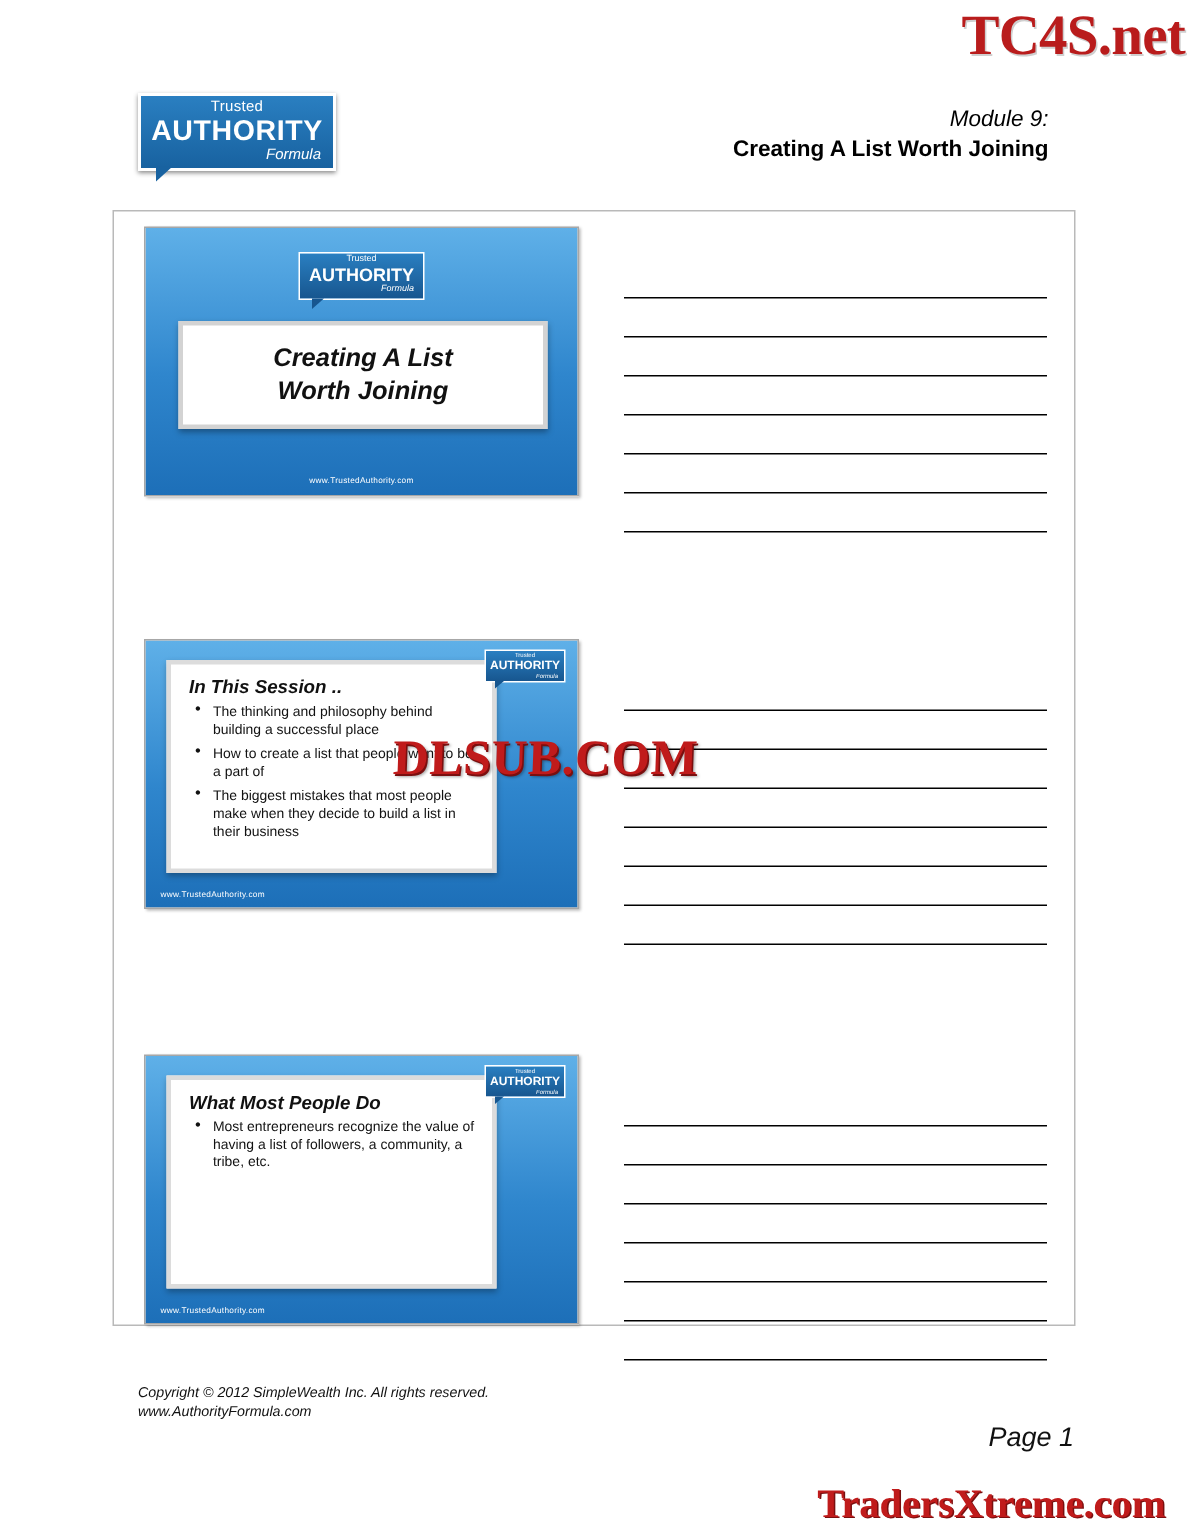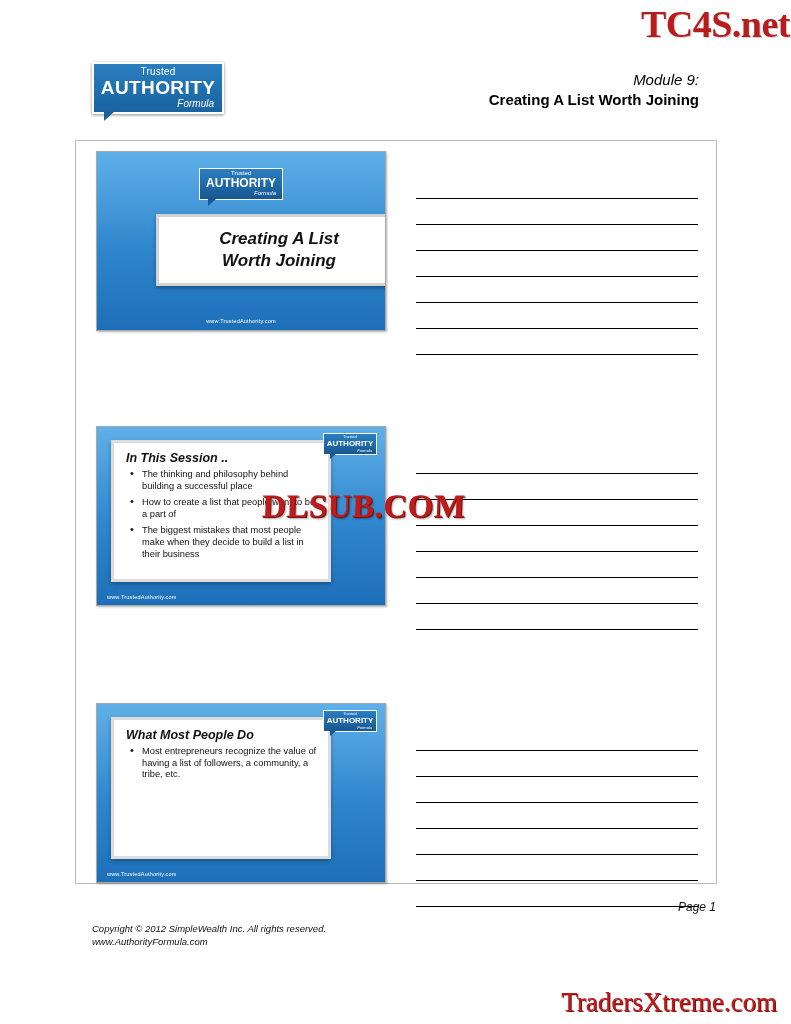--- a/index.html
+++ b/index.html
@@ -161,21 +161,20 @@
     top: 62px;
     width: 246px;
     height: 72px;
     background: #ffffff;
     border: 3px solid #d3d3d3;
     box-shadow: 0 2px 4px rgba(0,0,0,0.35);
     display: flex;
     align-items: center;
     justify-content: center;
     box-sizing: border-box;
-    margin-left: 37px;
   }
   .title-box span {
     font-style: italic;
     font-weight: bold;
     font-size: 17px;
     line-height: 22px;
     color: #111111;
     text-align: center;
     display: block;
   }
@@ -293,31 +292,31 @@
     left: 92px;
     top: 922px;
     font-size: 9.5px;
     font-style: italic;
     color: #111111;
     line-height: 13px;
   }
   .footer-page {
     position: absolute;
     right: 75px;
-    top: 900px;
-    font-size: 12px;
+    top: 948px;
+    font-size: 18px;
     font-style: italic;
     color: #111111;
   }
   .bottom-watermark {
     position: absolute;
     right: 14px;
     bottom: 6px;
     font-family: "Liberation Serif", serif;
-    font-weight: normal;
+    font-weight: bold;
     font-size: 27px;
     color: #c01b1b;
     text-shadow: 1px 1px 0 #7a0f0f;
   }
 </style>
 </head>
 <body>
 
 <div class="top-watermark">TC4S.net</div>
 

